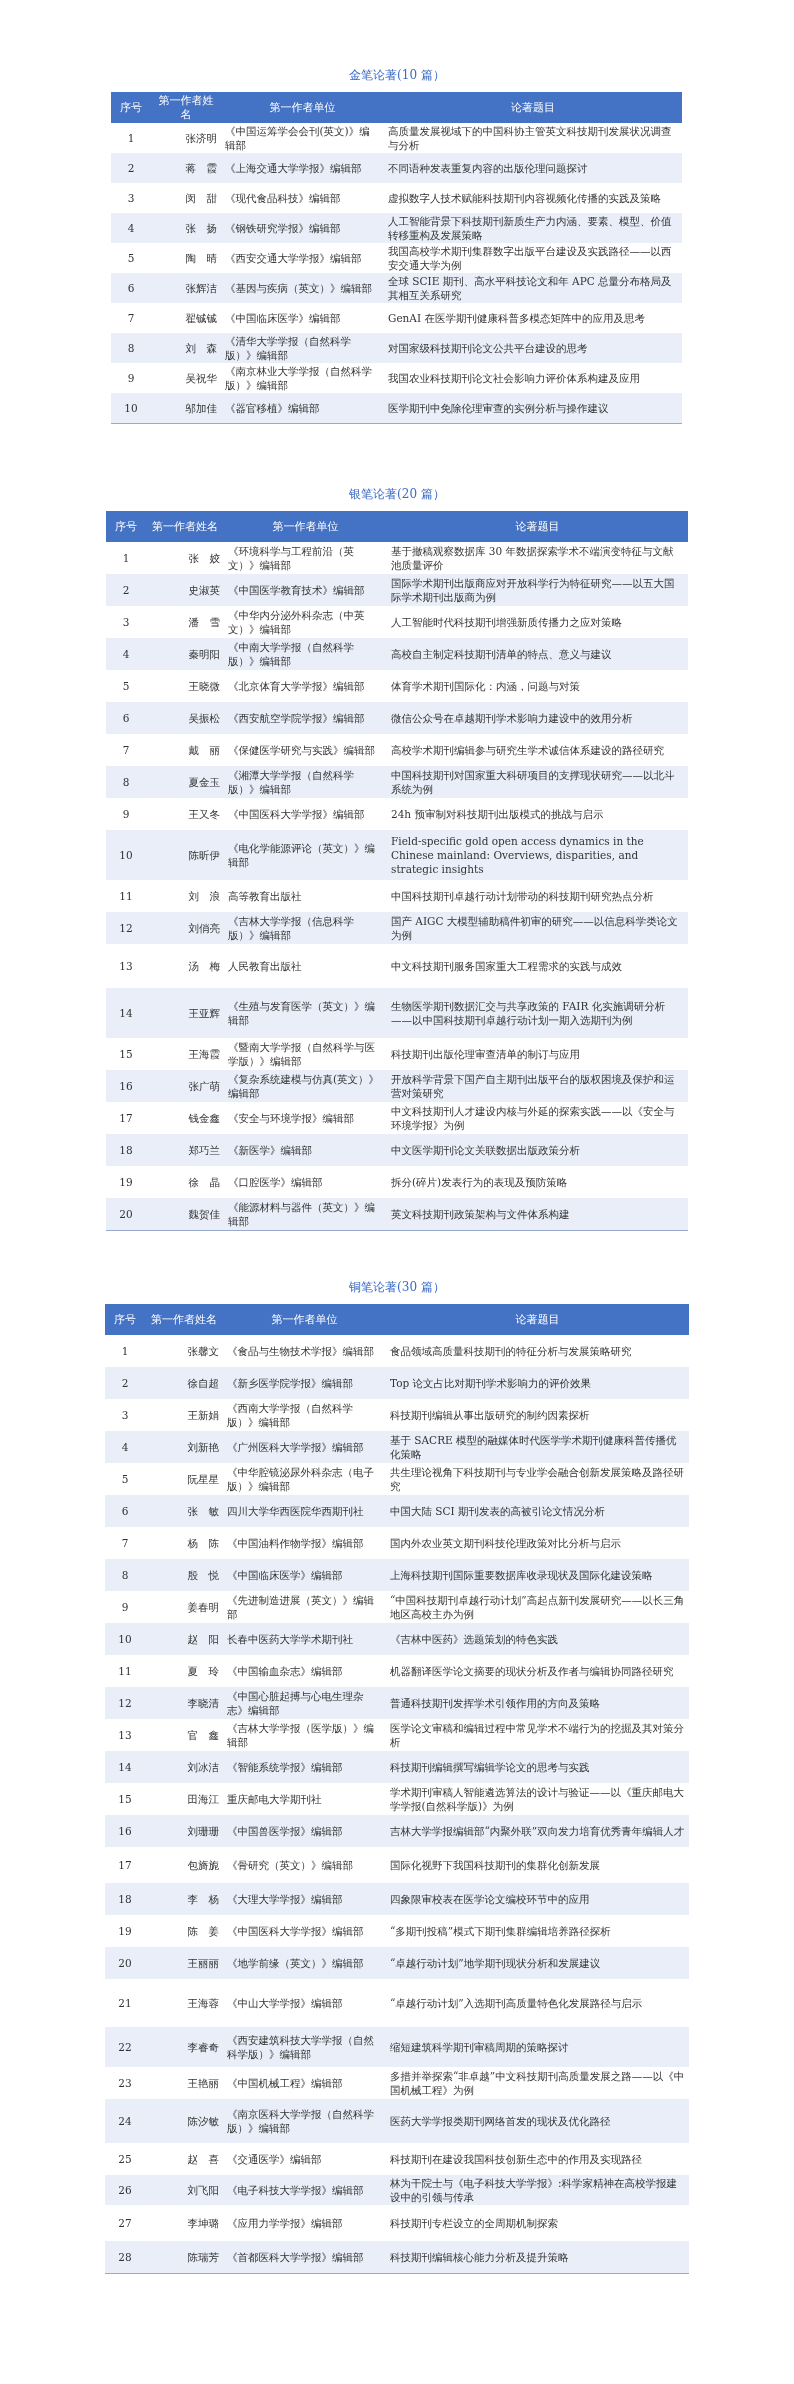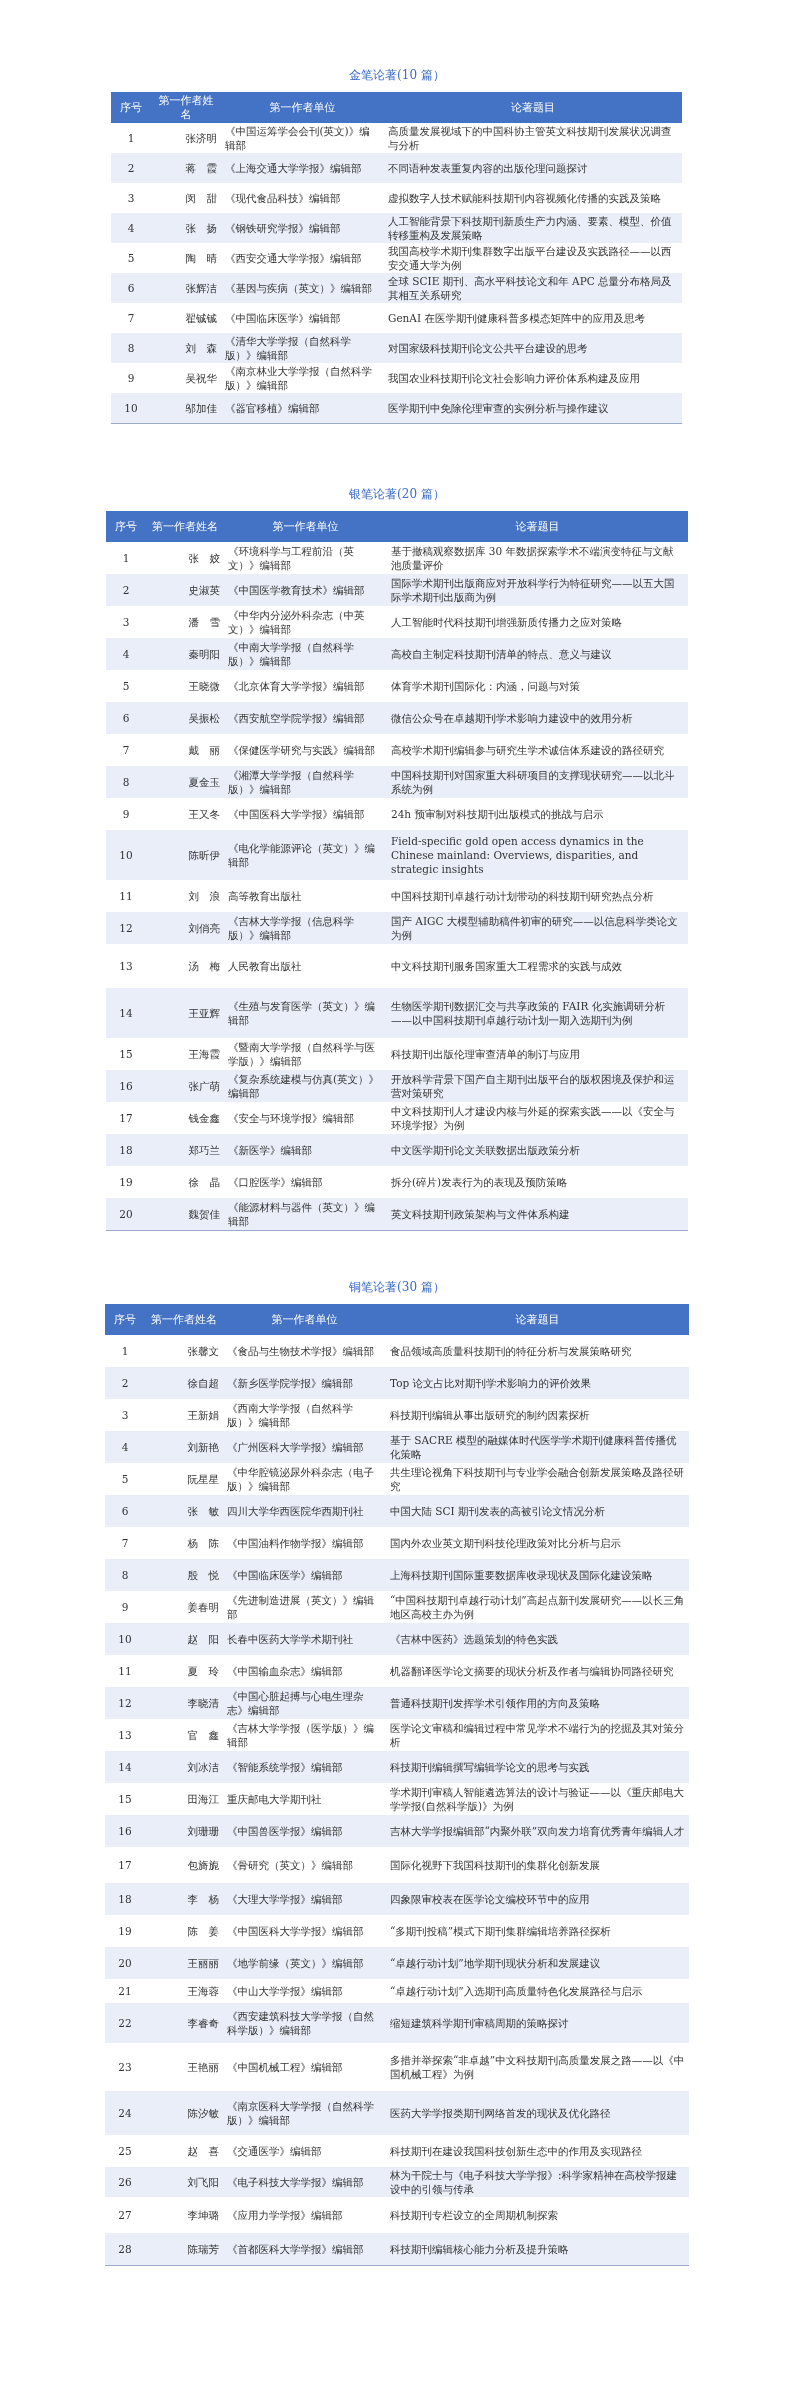--- a/index.html
+++ b/index.html
@@ -386,33 +386,33 @@
           <td class="c-name">陈　姜</td>
           <td class="c-unit">《中国医科大学学报》编辑部</td>
           <td class="c-title">“多期刊投稿”模式下期刊集群编辑培养路径探析</td>
         </tr>
         <tr style="height: 32px;">
           <td class="c-idx">20</td>
           <td class="c-name">王丽丽</td>
           <td class="c-unit">《地学前缘（英文）》编辑部</td>
           <td class="c-title">“卓越行动计划”地学期刊现状分析和发展建议</td>
         </tr>
-        <tr style="height: 24px;">
+        <tr style="height: 48px;">
           <td class="c-idx">21</td>
           <td class="c-name">王海蓉</td>
           <td class="c-unit">《中山大学学报》编辑部</td>
           <td class="c-title">“卓越行动计划”入选期刊高质量特色化发展路径与启示</td>
         </tr>
         <tr style="height: 40px;">
           <td class="c-idx">22</td>
           <td class="c-name">李睿奇</td>
           <td class="c-unit">《西安建筑科技大学学报（自然科学版）》编辑部</td>
           <td class="c-title">缩短建筑科学期刊审稿周期的策略探讨</td>
         </tr>
-        <tr style="height: 48px;">
+        <tr style="height: 32px;">
           <td class="c-idx">23</td>
           <td class="c-name">王艳丽</td>
           <td class="c-unit">《中国机械工程》编辑部</td>
           <td class="c-title">多措并举探索“非卓越”中文科技期刊高质量发展之路——以《中国机械工程》为例</td>
         </tr>
         <tr style="height: 44px;">
           <td class="c-idx">24</td>
           <td class="c-name">陈汐敏</td>
           <td class="c-unit">《南京医科大学学报（自然科学版）》编辑部</td>
           <td class="c-title">医药大学学报类期刊网络首发的现状及优化路径</td>

